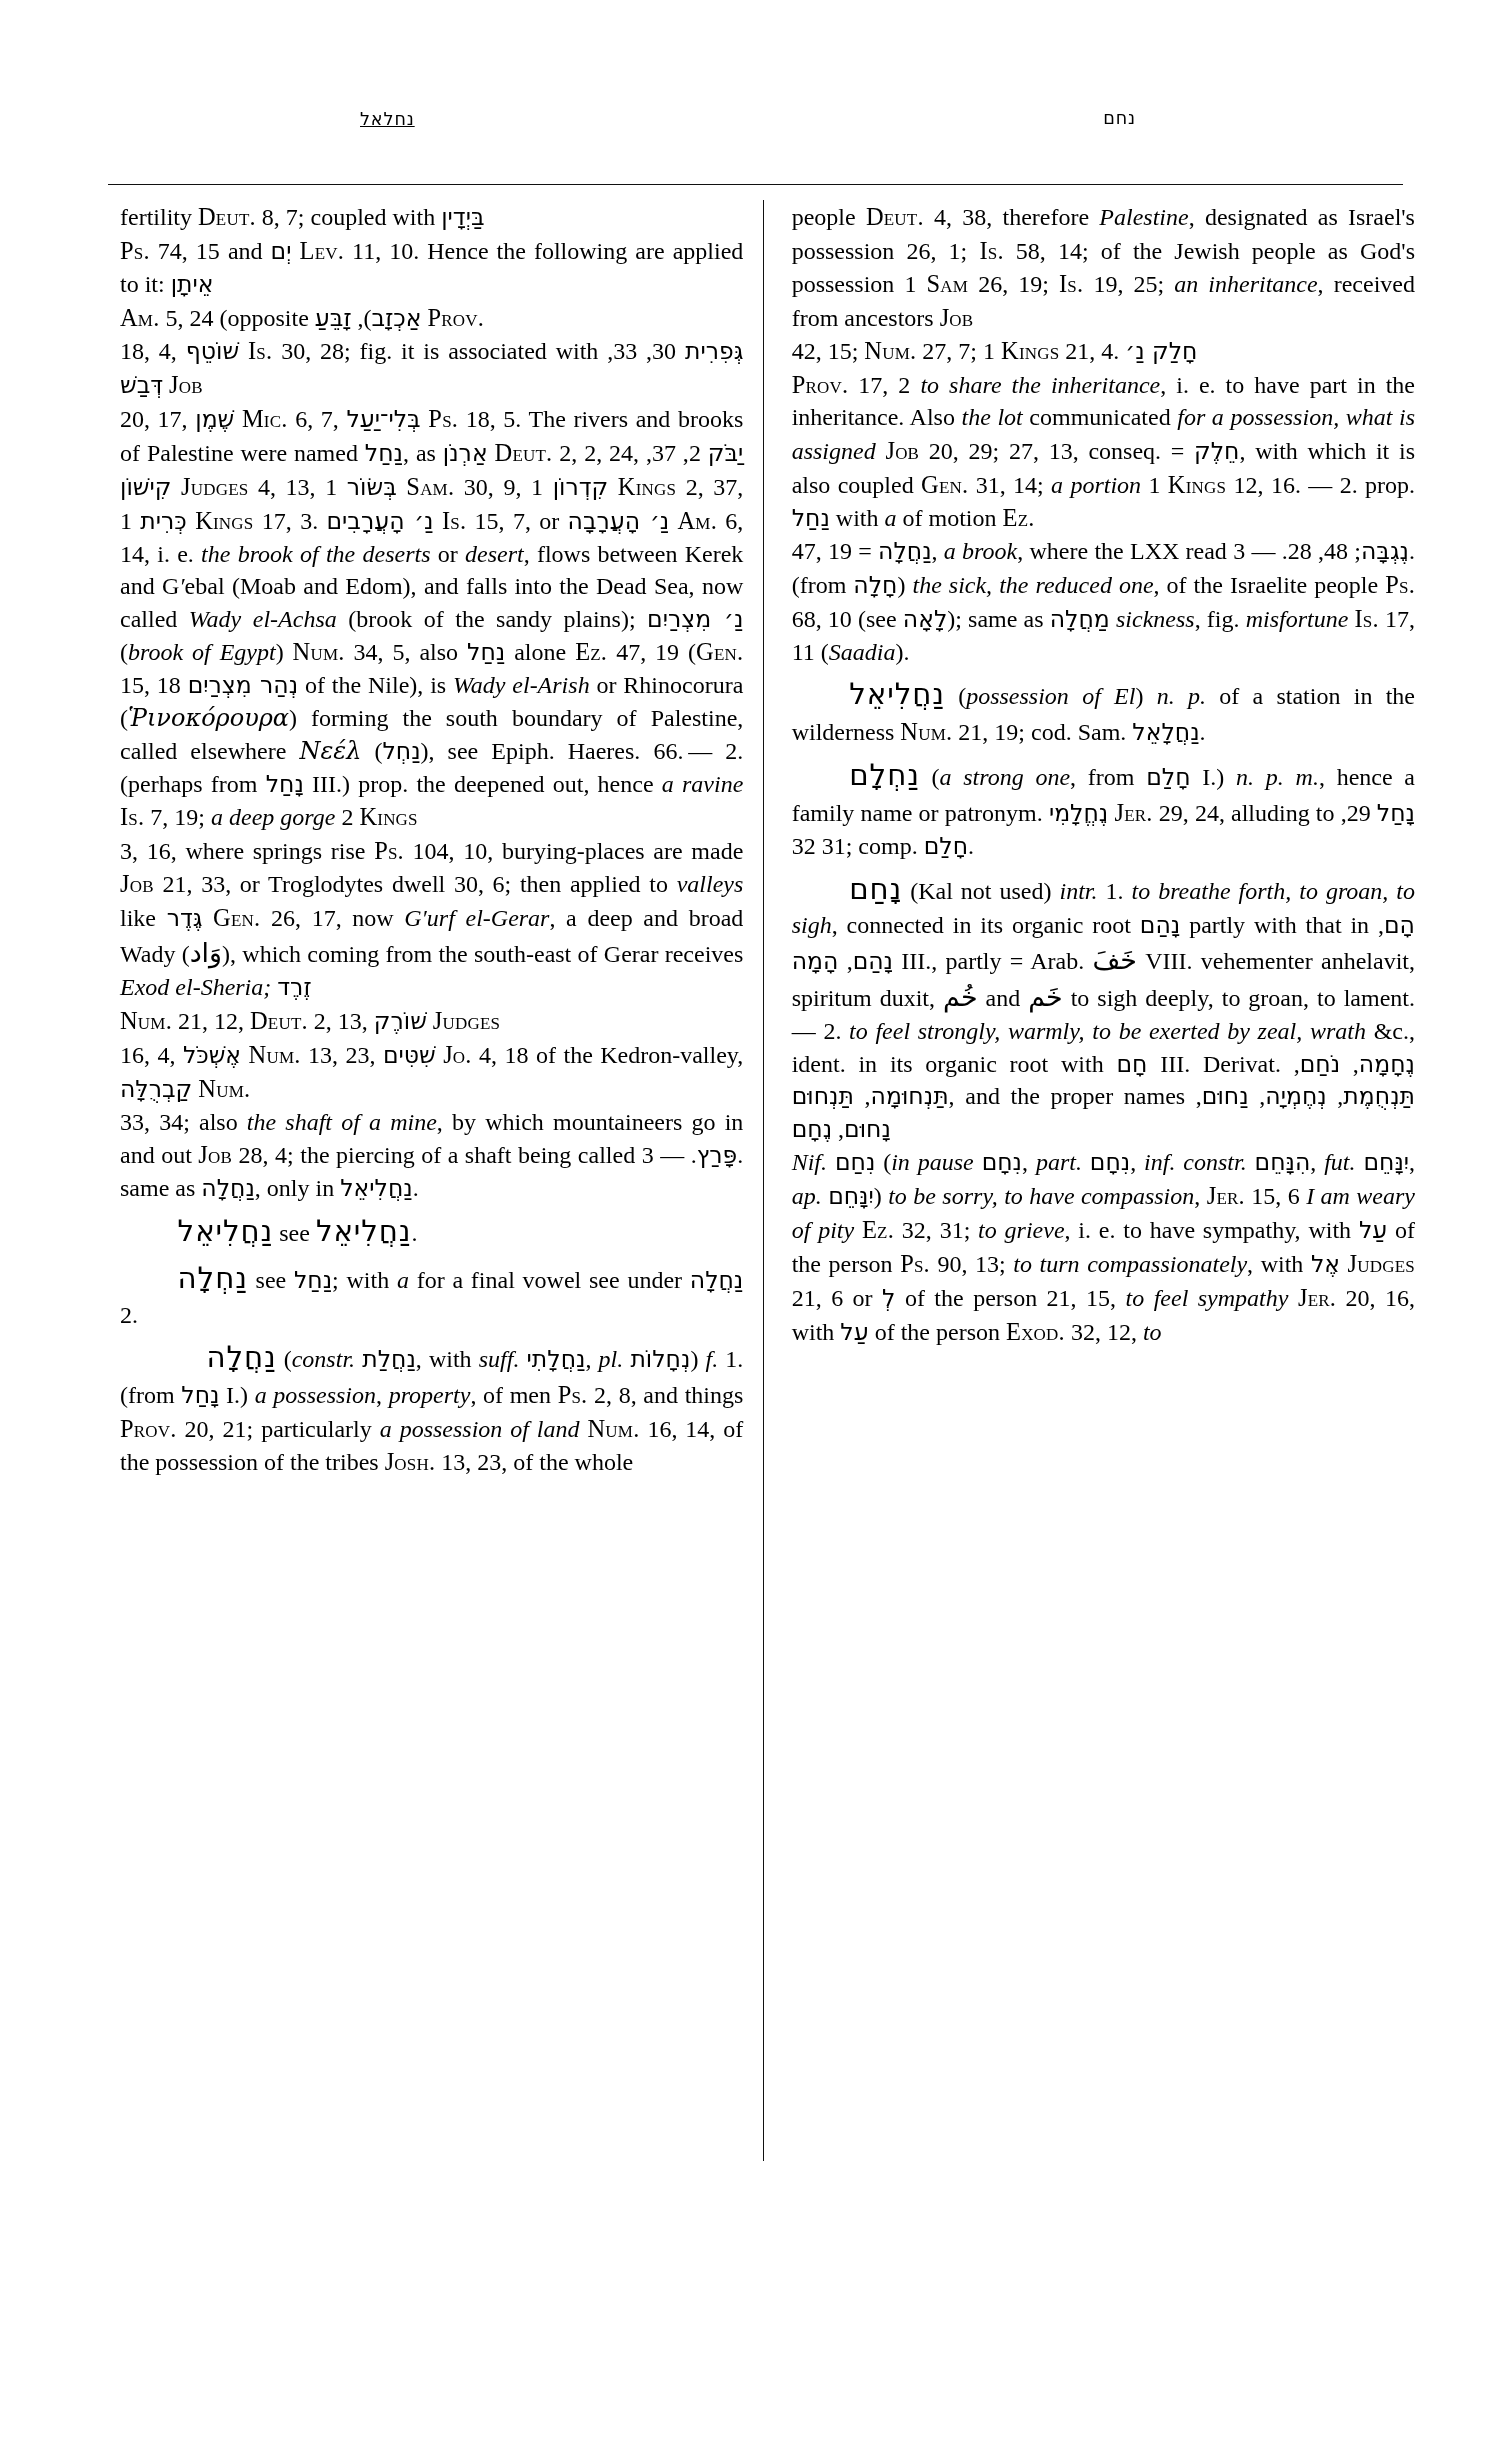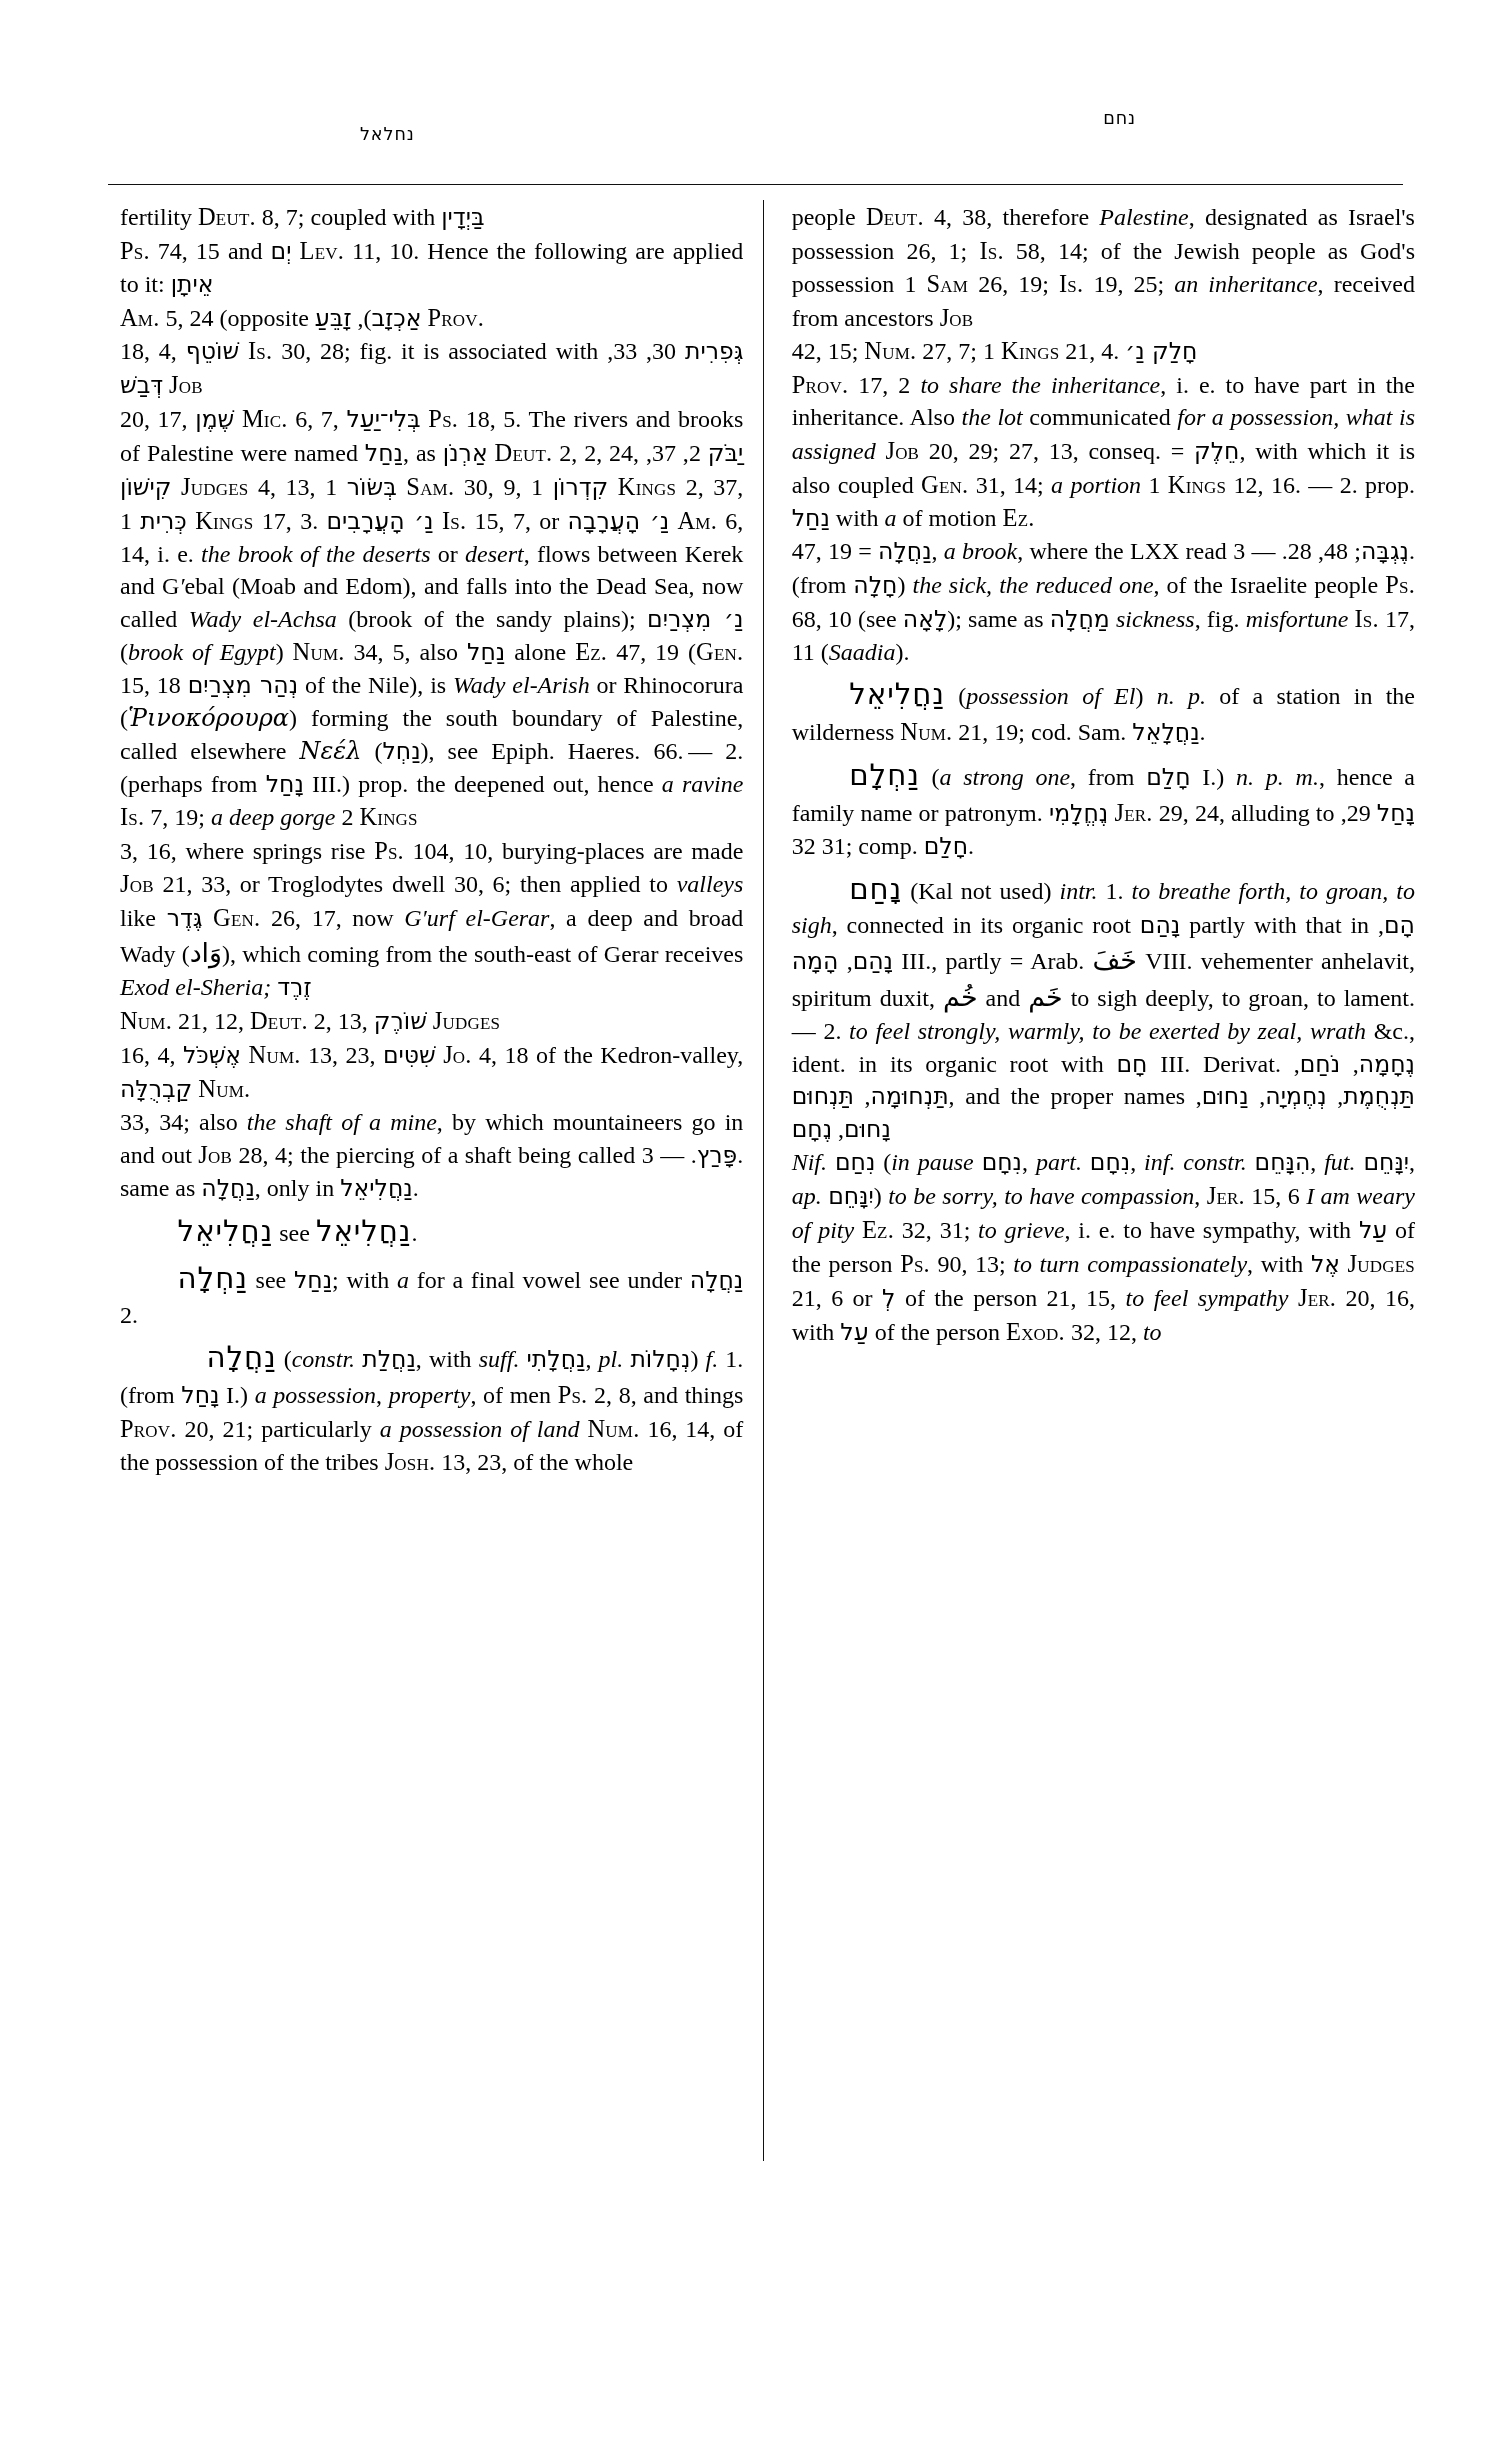--- a/index.html
+++ b/index.html
@@ -26,24 +26,25 @@
   .runhead {
     position: absolute;
     top: 108px;
     left: 117px;
     right: 117px;
     height: 72px;
   }
   .runhead-left {
     position: absolute;
     left: 243px;
-    top: 16px;
+    top: 1px;
     font-size: 40px;
     font-family: "DejaVu Sans", sans-serif;
     direction: rtl;
+    text-decoration: underline;
   }
   .runhead-center {
     position: absolute;
     left: 0;
     right: 0;
     top: 12.6px;
     text-align: center;
     font-size: 33px;
     letter-spacing: 0.9px;
   }

